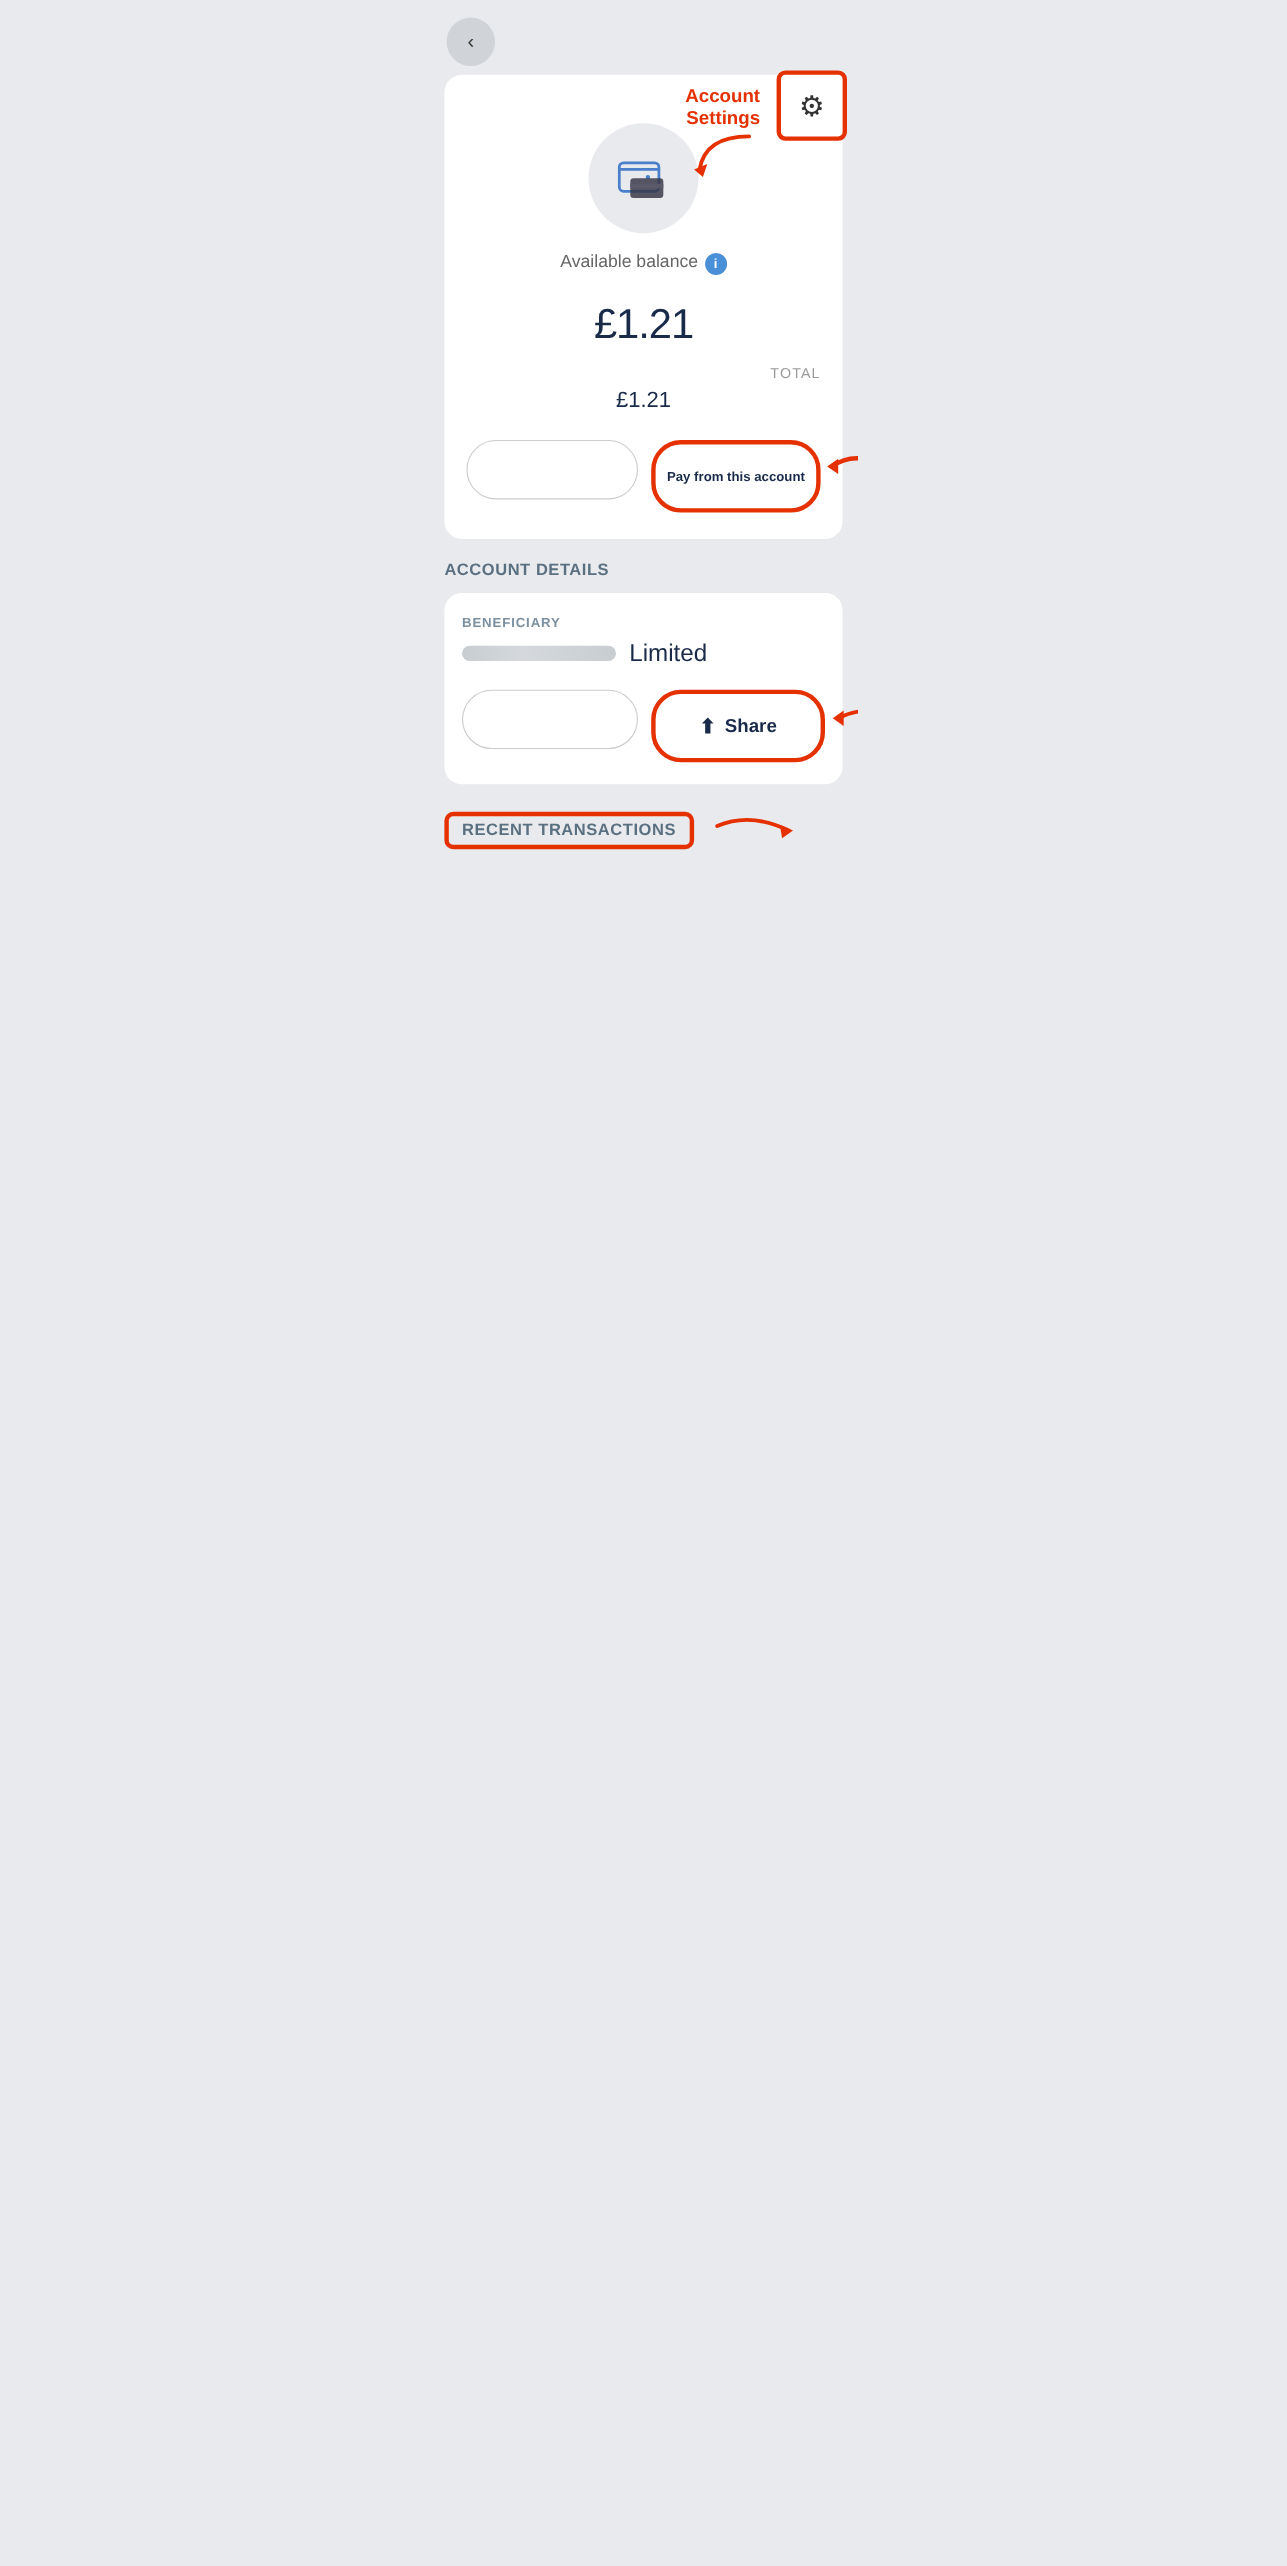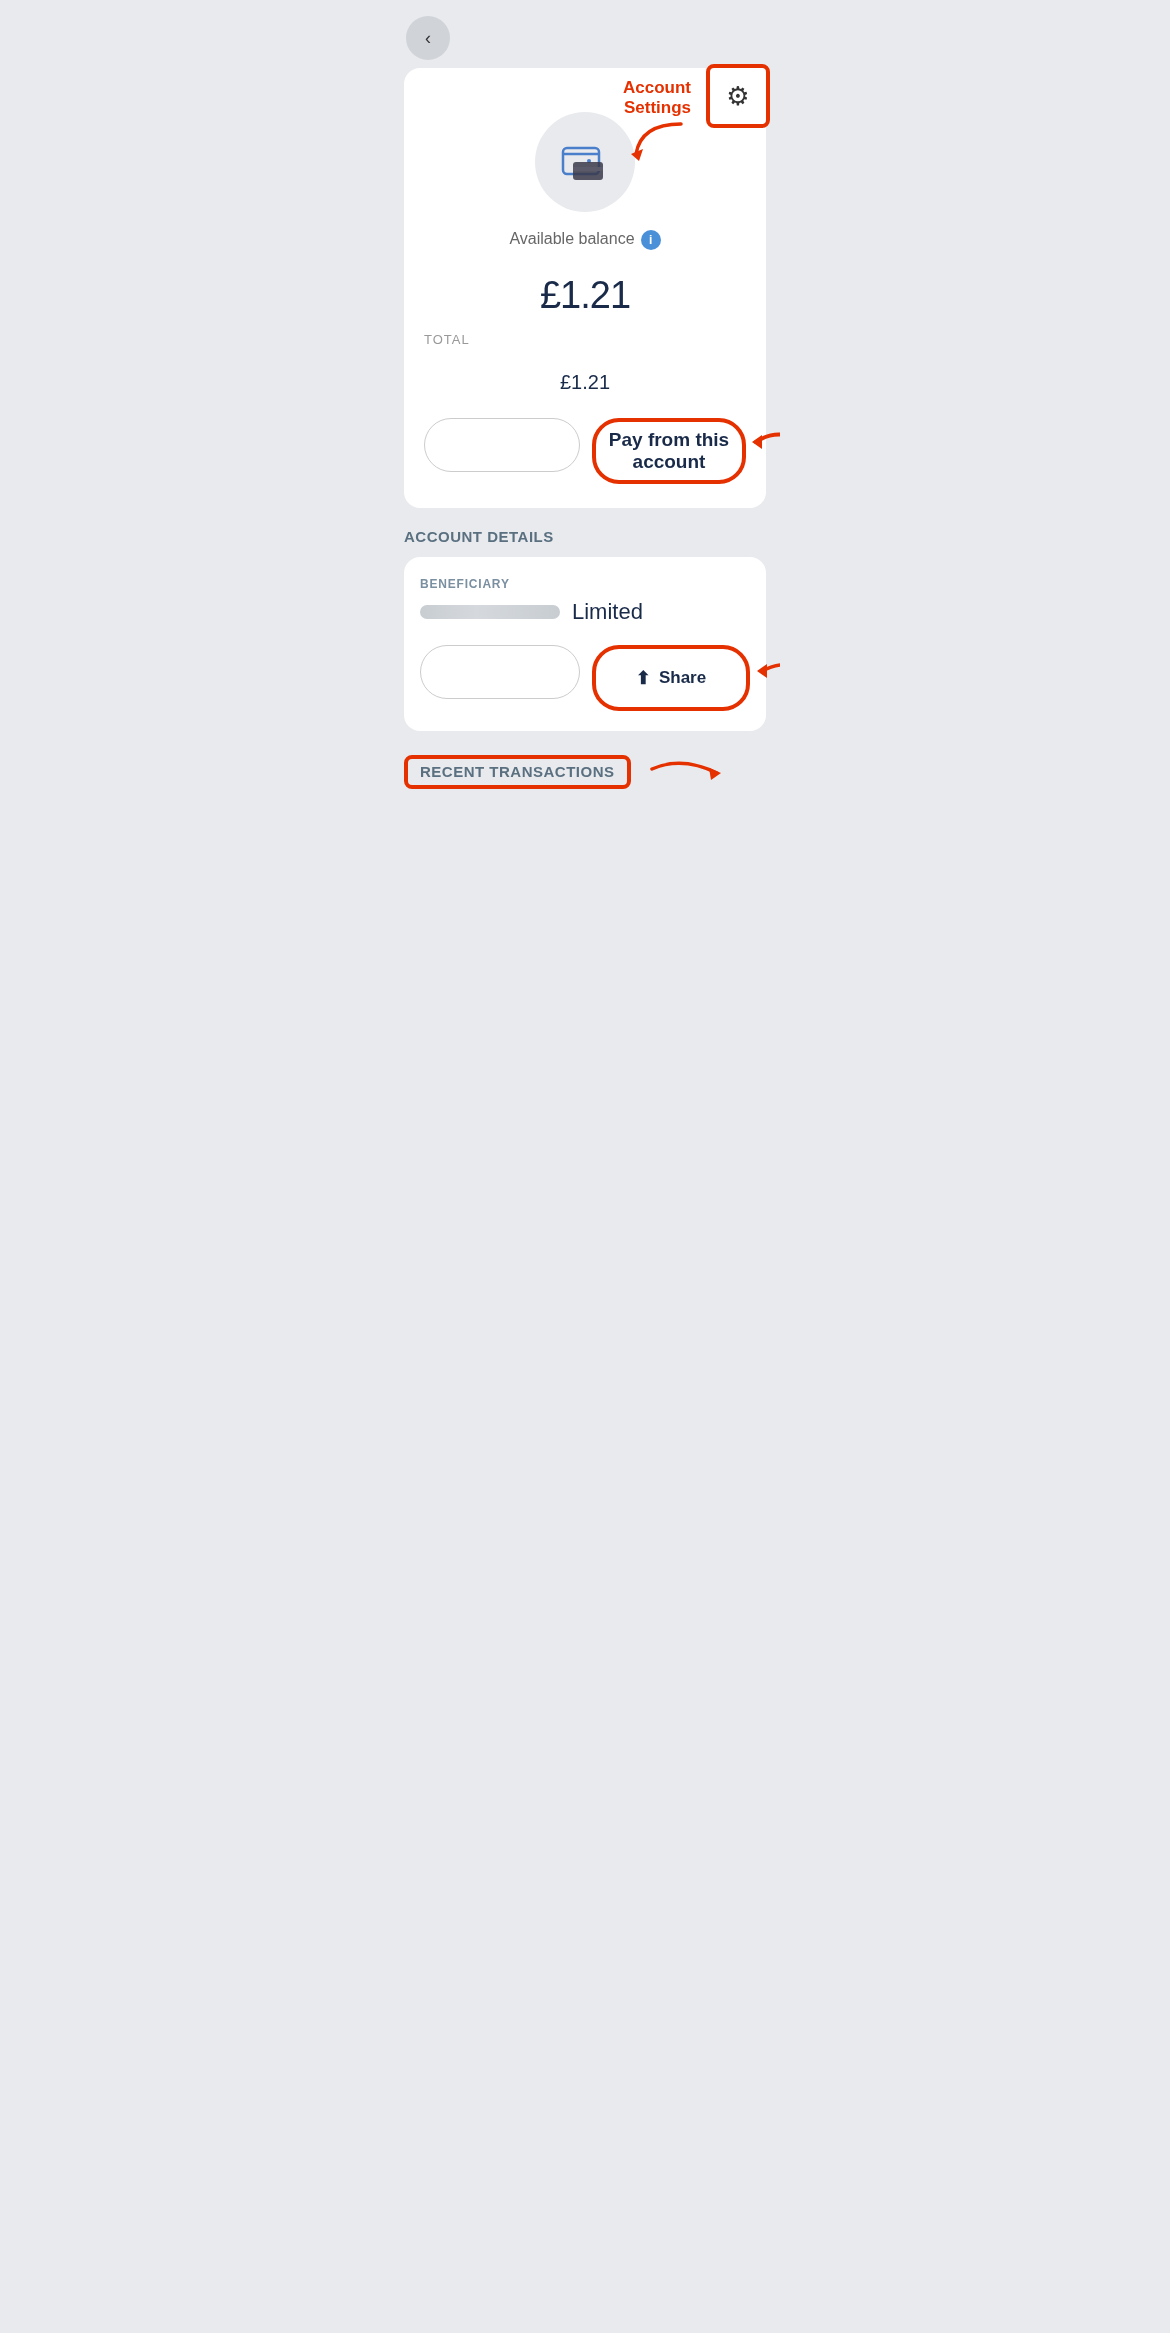--- a/index.html
+++ b/index.html
@@ -142,26 +142,26 @@
 
     .balance-amount .currency {
       font-size: 38px;
     }
 
     .balance-amount .pence {
       font-size: 38px;
     }
 
     .total-label {
-      text-align: left;
+      text-align: right;
       font-size: 13px;
       color: #999;
       letter-spacing: 1px;
       text-transform: uppercase;
-      margin-bottom: 24px;
+      margin-bottom: 6px;
     }
 
     .total-amount {
       text-align: center;
       font-size: 20px;
       color: #1a2b4a;
       margin-bottom: 24px;
     }
 
     .action-btn-row {
@@ -199,21 +199,21 @@
 
     .pay-btn {
       width: 100%;
       height: 54px;
       border-radius: 22px;
       border: none;
       background: #fff;
       display: flex;
       align-items: center;
       justify-content: center;
-      font-size: 19px;
+      font-size: 12px;
       font-weight: 700;
       cursor: pointer;
       color: #1a2b4a;
     }
 
     .arrow-left-pay {
       position: absolute;
       right: -62px;
       top: 4px;
       color: #e53000;

